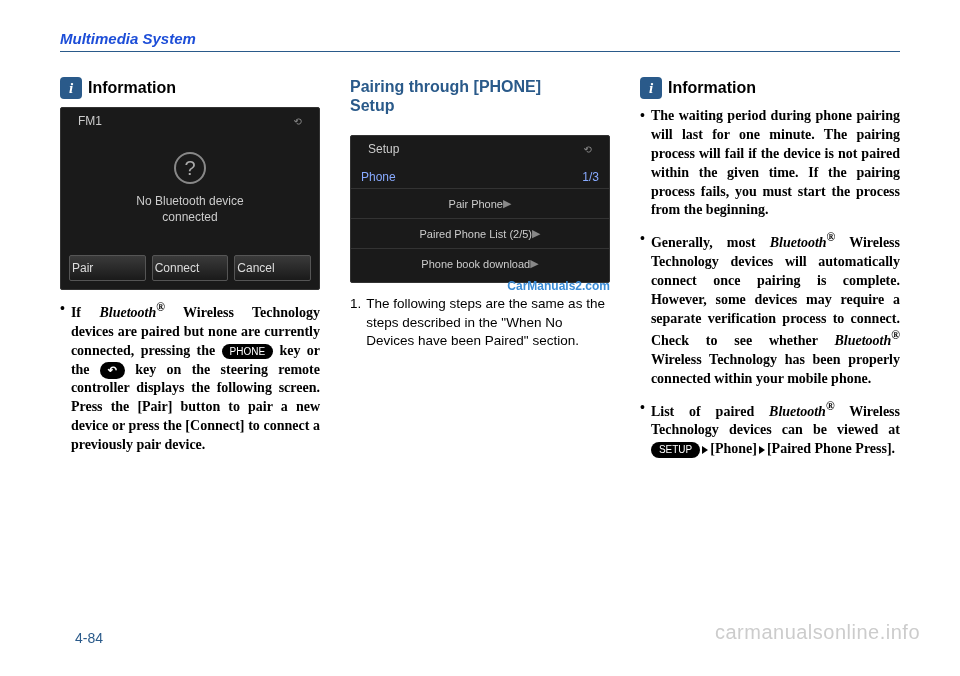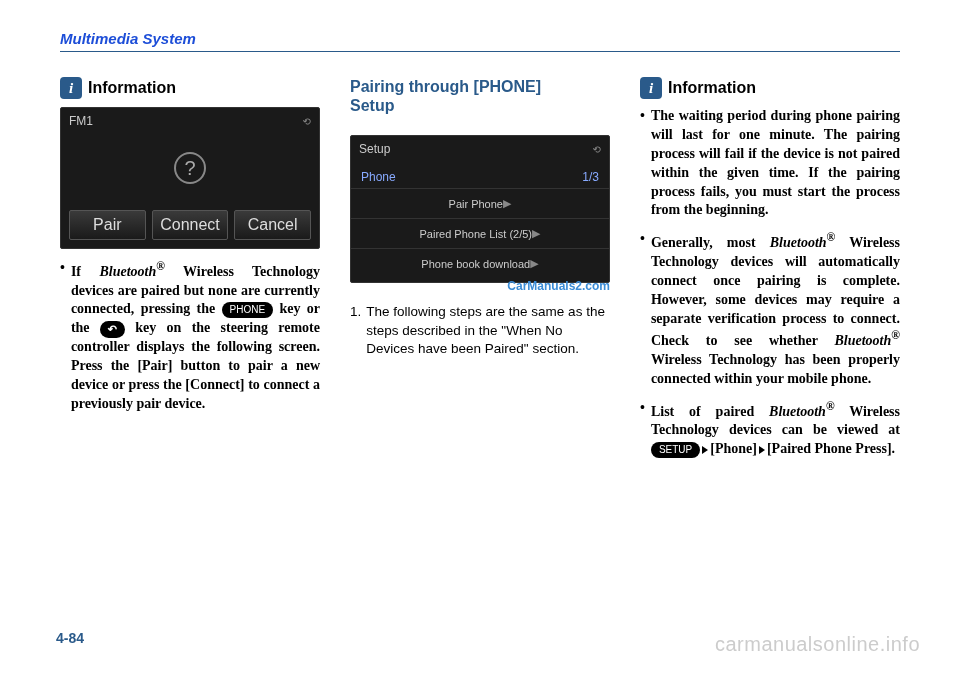--- a/index.html
+++ b/index.html
@@ -70,21 +70,21 @@
       width: 100%;
       background: #1a1a1a;
       border: 1px solid #333;
       border-radius: 2px;
       margin-bottom: 10px;
       color: #ccc;
       font-family: Arial, sans-serif;
       font-size: 11px;
     }
     .screenshot-titlebar {
-      padding: 6px 8px;
+      padding: 6px 17px;
       font-size: 12px;
       display: flex;
       align-items: center;
       justify-content: space-between;
     }
     .screenshot-body {
       padding: 18px 10px 10px 10px;
       text-align: center;
     }
     .question-icon {
@@ -110,22 +110,21 @@
       gap: 6px;
       justify-content: center;
       padding: 6px 8px 8px 8px;
     }
     .screenshot-btn {
       flex: 1;
       background: linear-gradient(#3a3a3a, #1a1a1a);
       border: 1px solid #555;
       color: #ddd;
       padding: 5px 2px;
-      font-size: 16px;
-      text-align: center;
+      font-size: 12px;
       border-radius: 2px;
     }
     .setup-list {
       padding: 4px 0;
     }
     .setup-list-header {
       display: flex;
       justify-content: space-between;
       padding: 4px 10px;
       color: #8af;
@@ -210,34 +209,34 @@
       display: flex;
     }
     .step-num { margin-right: 5px; }
     .watermark-center {
       color: #3b8cd6;
       font-family: Arial, sans-serif;
       font-size: 12px;
       font-weight: bold;
       text-align: right;
       margin-top: -14px;
-      margin-bottom: 10px;
+      margin-bottom: 2px;
     }
     .page-num {
       position: absolute;
       bottom: 30px;
-      left: 56px;
-      font-family: Arial, sans-serif;
-      font-weight: bold;
+      left: 75px;
+      font-family: Arial, sans-serif;
+      font-weight: normal;
       color: #2a5a8a;
       font-size: 14px;
     }
     .watermark-bottom {
       position: absolute;
-      bottom: 20px;
+      bottom: 32px;
       right: 40px;
       font-family: Arial, sans-serif;
       font-size: 20px;
       color: #ccc;
       letter-spacing: 0.5px;
     }
     .bt-icons { font-size: 10px; color: #888; }
   </style>
 </head>
 <body>
@@ -253,20 +252,24 @@
       <span>Information</span>
     </div>
 
     <div class="screenshot">
       <div class="screenshot-titlebar">
         <span>FM1</span>
         <span class="bt-icons">⟲</span>
       </div>
       <div class="screenshot-body">
         <div class="question-icon">?</div>
+        <div class="screenshot-text">
+          <span>No Bluetooth device</span><br>
+          <span>connected</span>
+        </div>
       </div>
       <div class="screenshot-buttons">
         <div class="screenshot-btn">Pair</div>
         <div class="screenshot-btn">Connect</div>
         <div class="screenshot-btn">Cancel</div>
       </div>
     </div>
 
     <div class="bullet body-text body-text-bold">
       <span class="bullet-mark">•</span>

